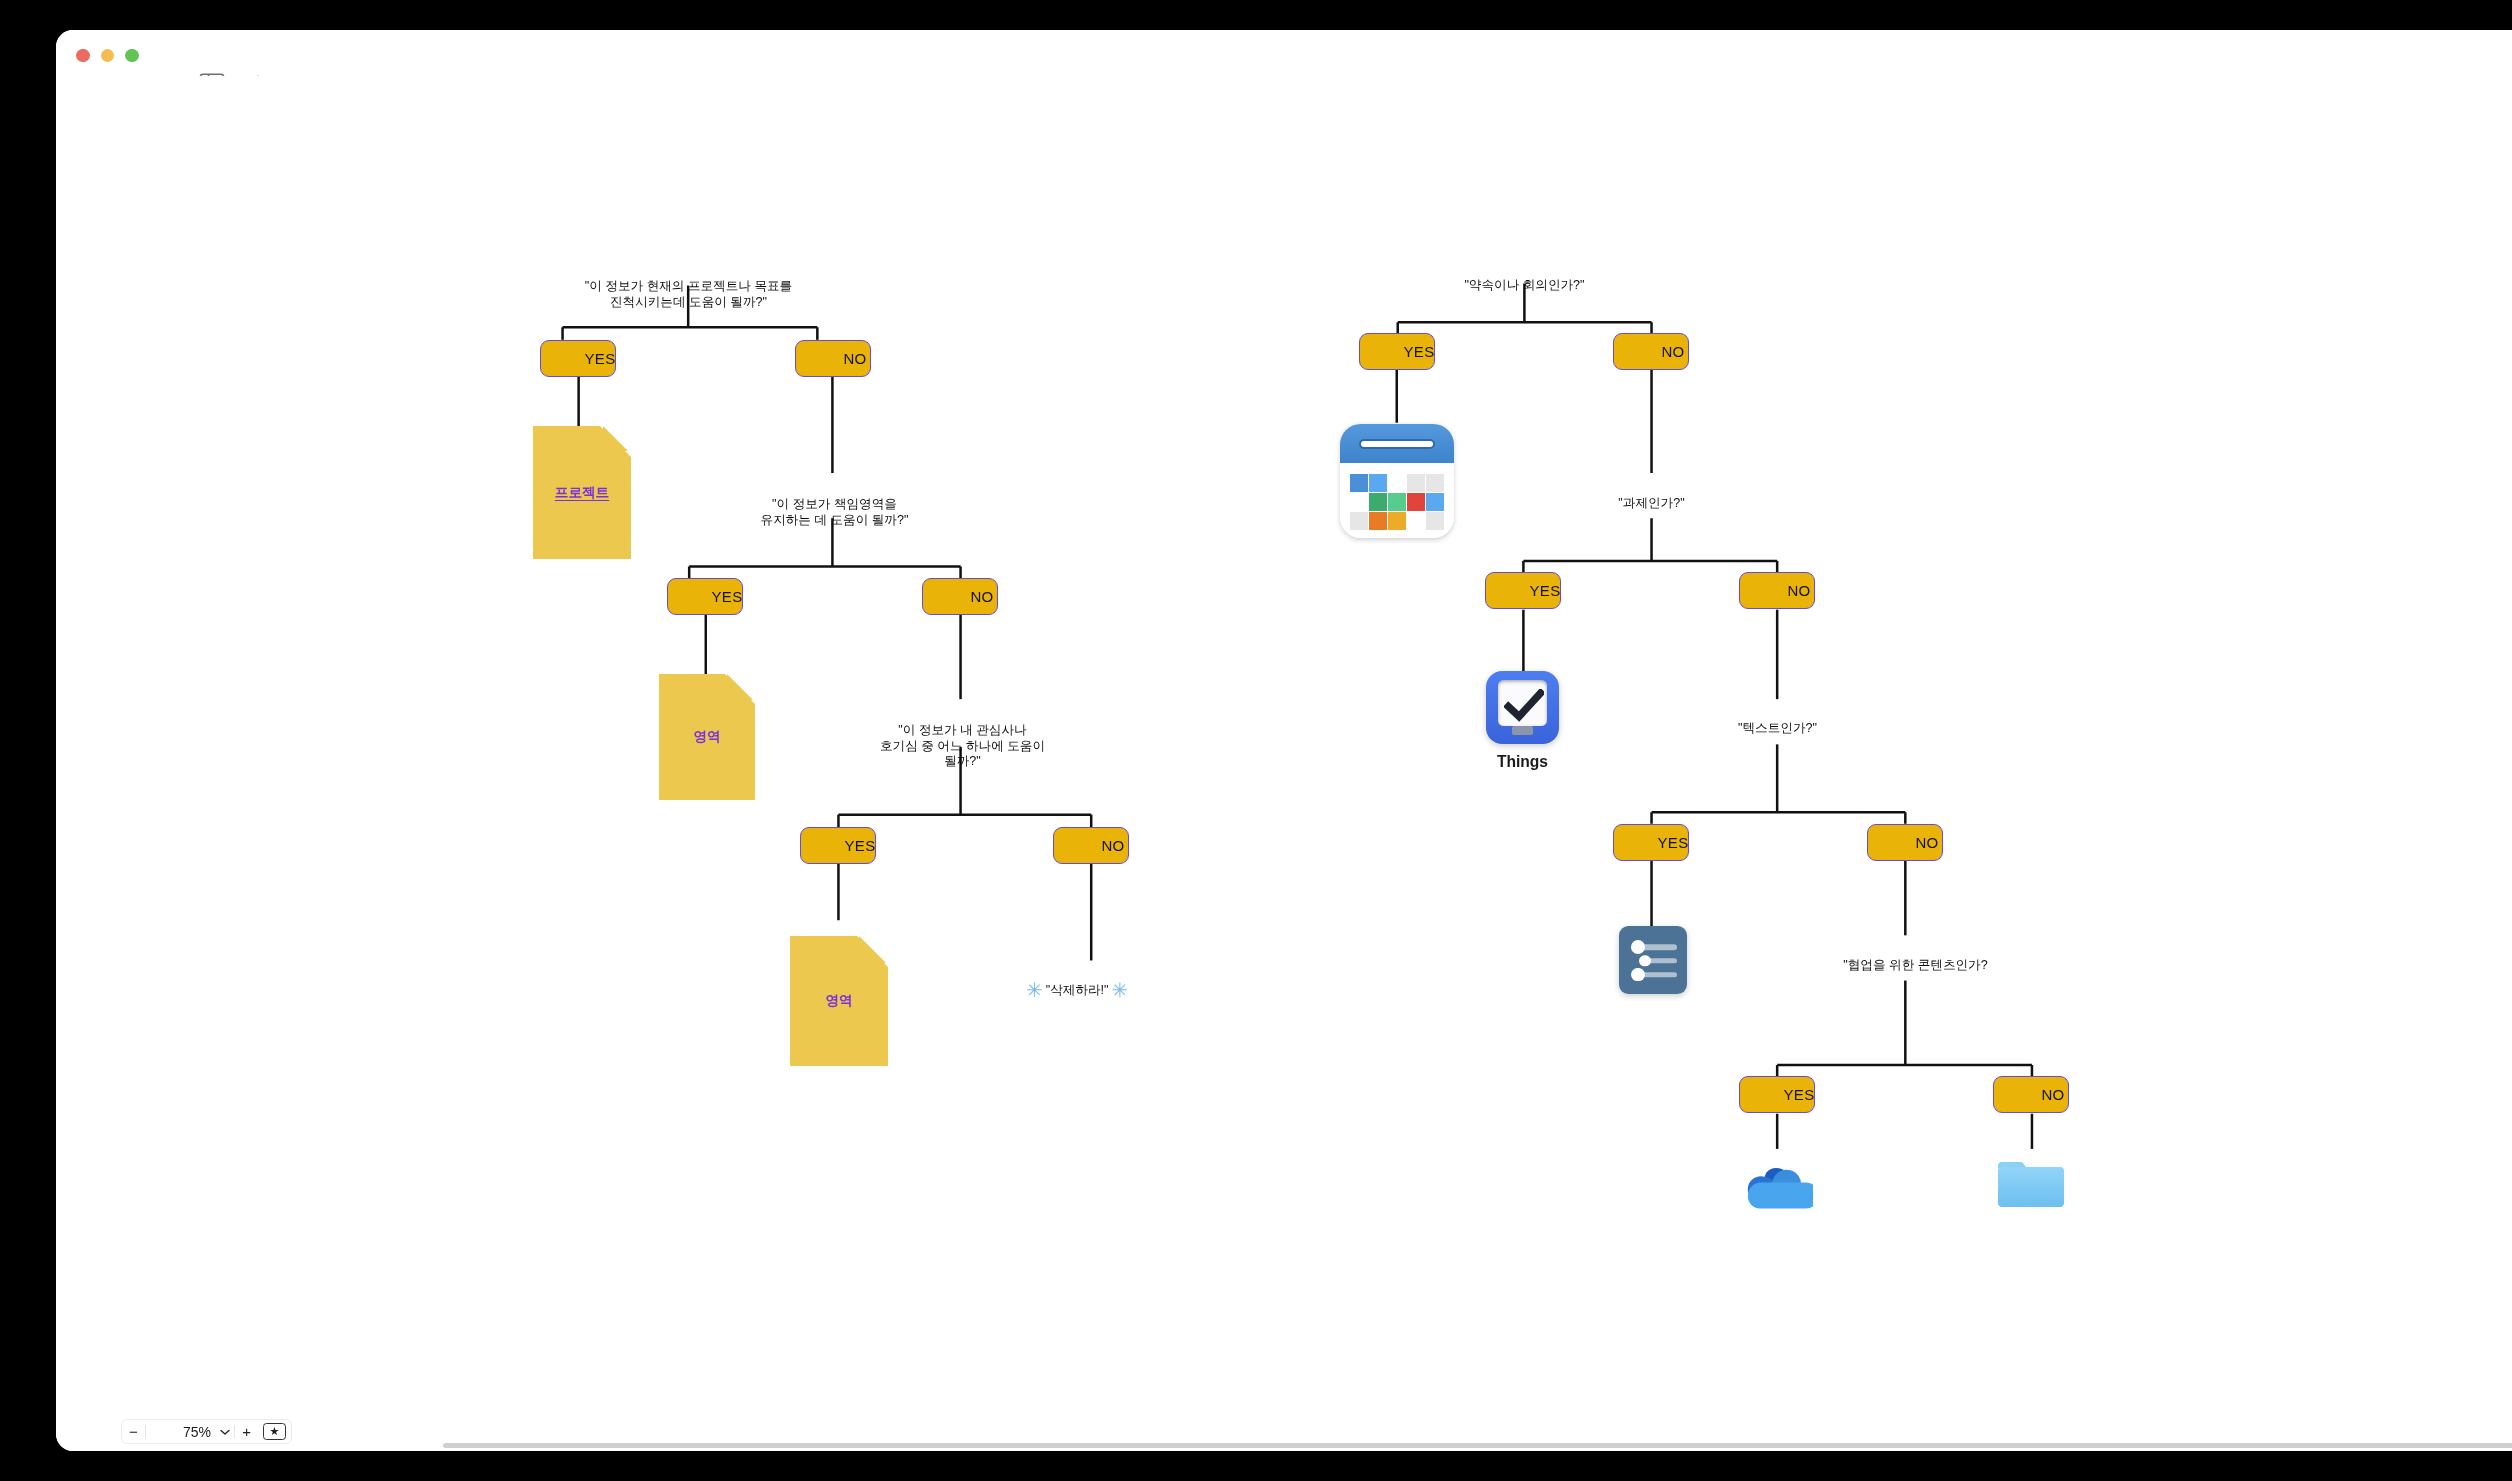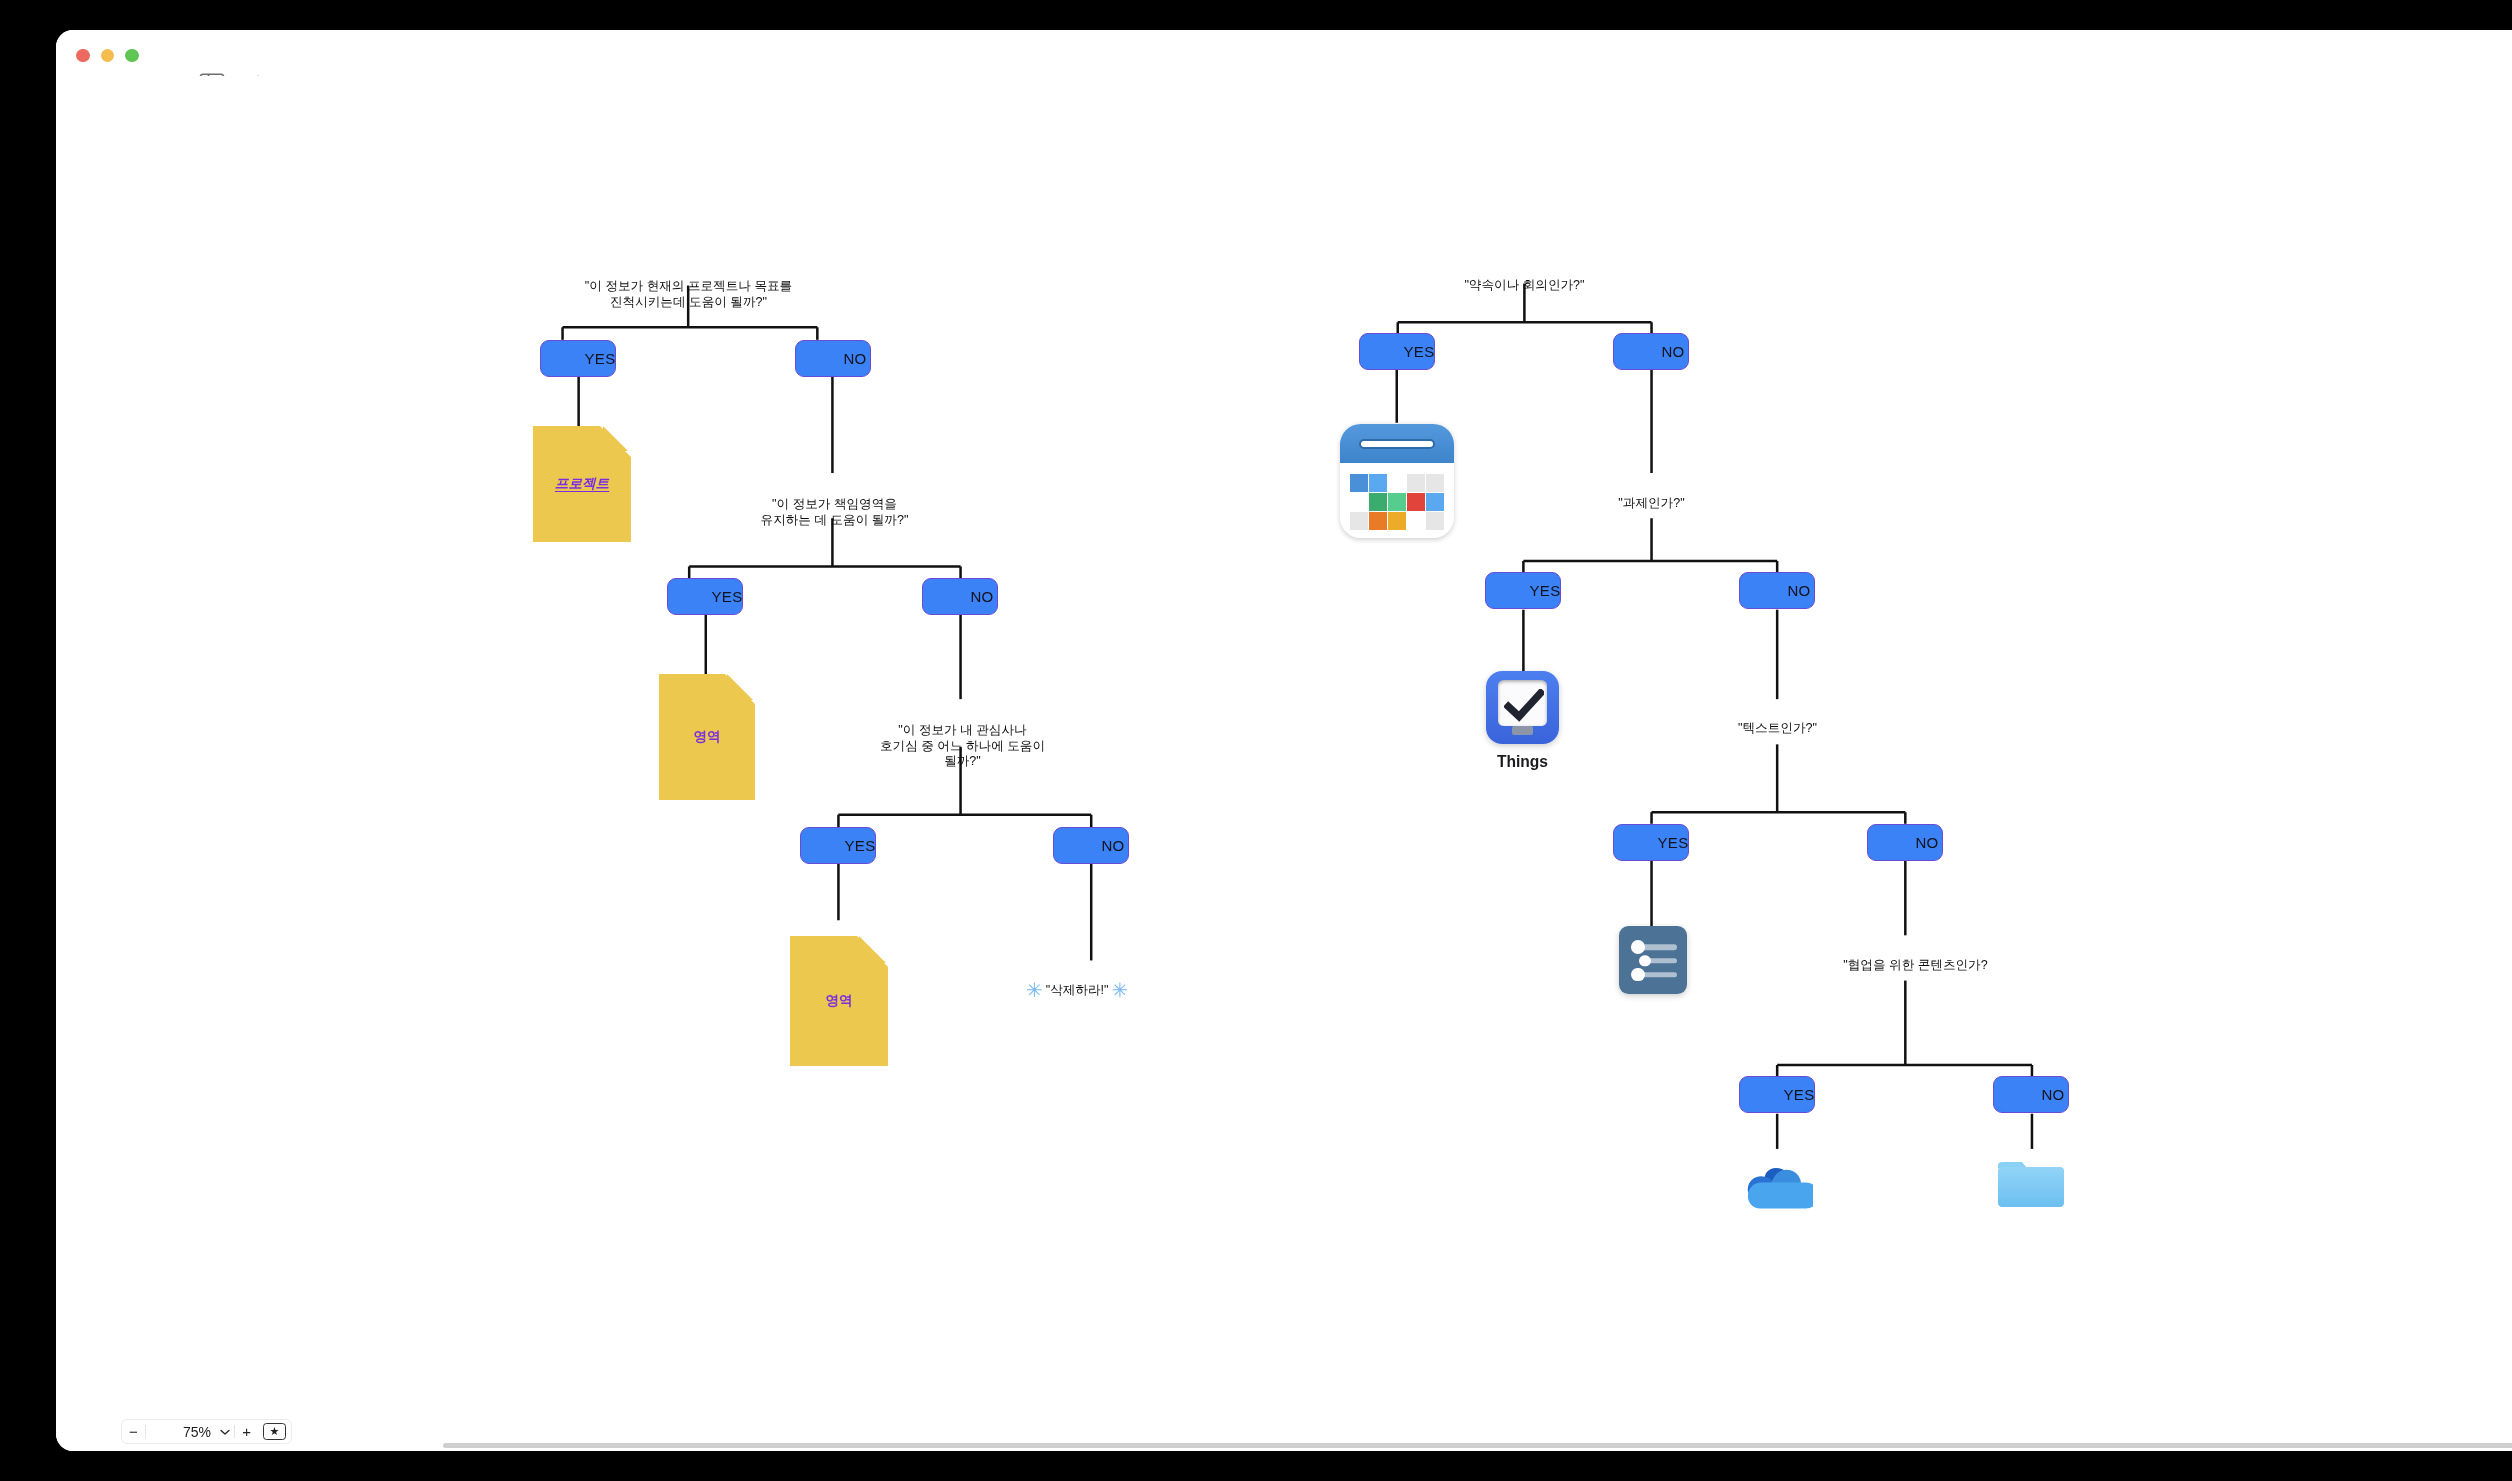--- a/index.html
+++ b/index.html
@@ -54,21 +54,21 @@
     background: #ffffff;
   }
   .layer { position: absolute; inset: 0; }
   .edges { position: absolute; inset: 0; }
 
   
   .pill {
     position: absolute;
     border: 1.5px solid #6a4bd6;
     border-radius: 9px;
-    background: #3b82f6;
+    background: #eab308;
     color: #12121a;
     font-size: 15px;
     font-weight: 400;
     display: flex; align-items: center; justify-content: center;
     letter-spacing: 0.3px;
     padding-left: 44px;
   }
 
   
   .qlabel {
@@ -337,21 +337,21 @@
       </svg>
 
       <div class="layer">
 
         <div class="qlabel" style="left:517px; top:203px; width:231px;">"이 정보가 현재의 프로젝트나 목표를
 진척시키는데 도움이 될까?"</div>
 
         <div class="pill" style="left:484px; top:264px; width:76px; height:37px;">YES</div>
         <div class="pill" style="left:739px; top:264px; width:76px; height:37px;">NO</div>
 
-        <div class="note" style="left:477px; top:350px; width:98px; height:116px;font-style:italic;">
+        <div class="note" style="left:477px; top:350px; width:98px; height:133px;">
           <div class="fold" style="border-width:0 0 0 0;"></div>
           <div class="fold-tri" style="border-width:0 30px 30px 0; border-color: transparent transparent transparent transparent;"></div>
           <svg style="position:absolute; right:0; top:0;" width="31" height="31" viewBox="0 0 62 62">
             <polygon points="0,0 62,62 0,62" fill="#ecc84f"></polygon>
             <polygon points="0,0 62,0 62,62" fill="#ffffff"></polygon>
             <polygon points="6,0 56,50 6,50" fill="#ecc84f"></polygon>
           </svg>
           <span class="note-label underline">프로젝트</span>
         </div>
 

